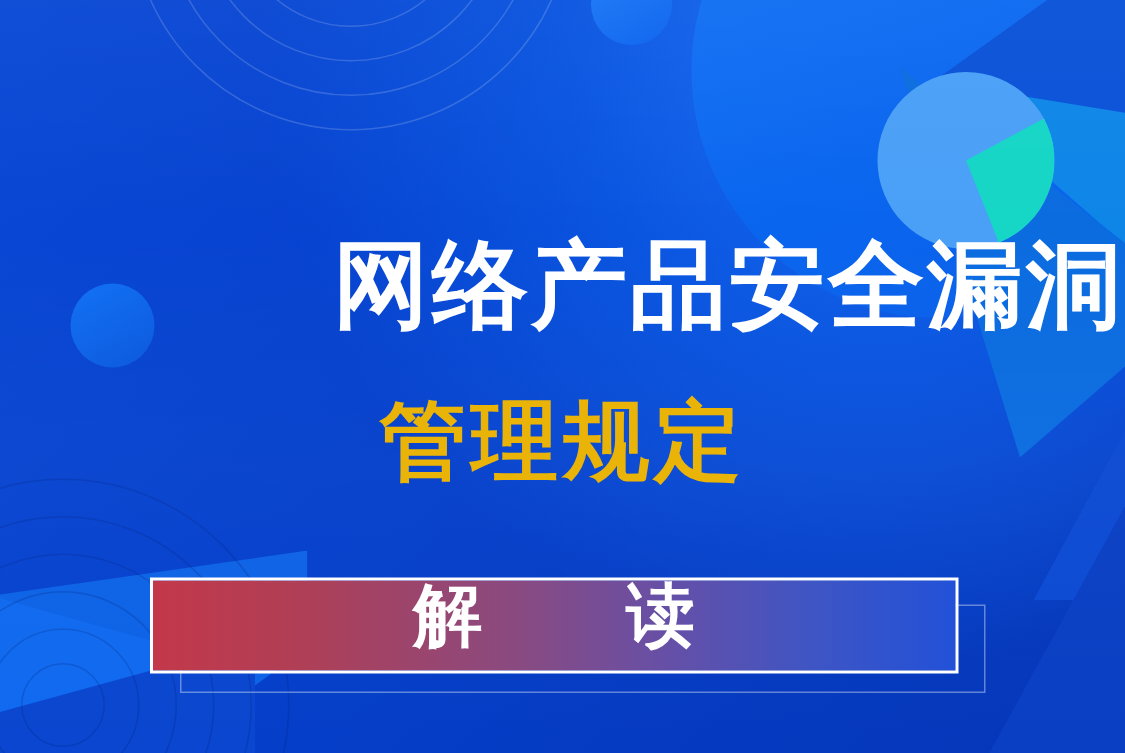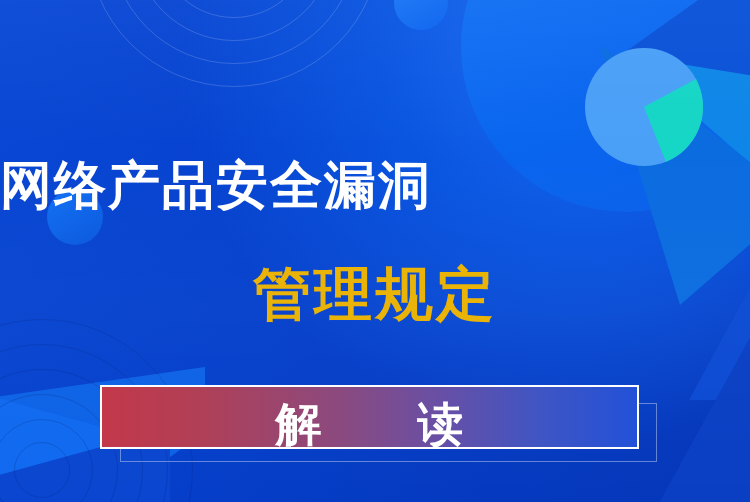--- a/index.html
+++ b/index.html
@@ -158,23 +158,23 @@
     background:linear-gradient(180deg,rgba(255,255,255,.03) 0%,rgba(255,255,255,0) 30%,rgba(255,255,255,.025) 62%,rgba(255,255,255,0) 100%);
     pointer-events:none;
   }
 
   
   .content{position:absolute;inset:0;}
 
   .title-main{
     position:absolute;
     left:0;right:0;top:159px;
-    text-align:left;
+    text-align:right;
     color:#ffffff;
-    font-size:52px;
+    font-size:64px;
     line-height:1;
     font-weight:bold;
     letter-spacing:2px;
     white-space:nowrap;
     font-family:"DejaVu Sans","Liberation Sans",sans-serif;
   }
   .title-sub{
     position:absolute;
     left:0;right:0;top:265px;
     text-align:center;
@@ -198,21 +198,21 @@
 
   
   .cta-bar{
     position:absolute;
     left:100px;top:385px;
     width:539px;height:64px;
     box-sizing:border-box;
     border:2px solid #ffffff;
     background:linear-gradient(90deg,#c3384a 0%,#b03f56 18%,#8a4a80 45%,#6a4fa3 62%,#3f55c4 82%,#2251d8 100%);
     display:flex;
-    align-items:flex-end;
+    align-items:flex-start;
     justify-content:center;
   }
   .cta-text{
     color:#ffffff;
     font-size:46px;
     font-weight:bold;
     letter-spacing:40px;
     text-indent:40px;
     line-height:1;
     white-space:nowrap;

